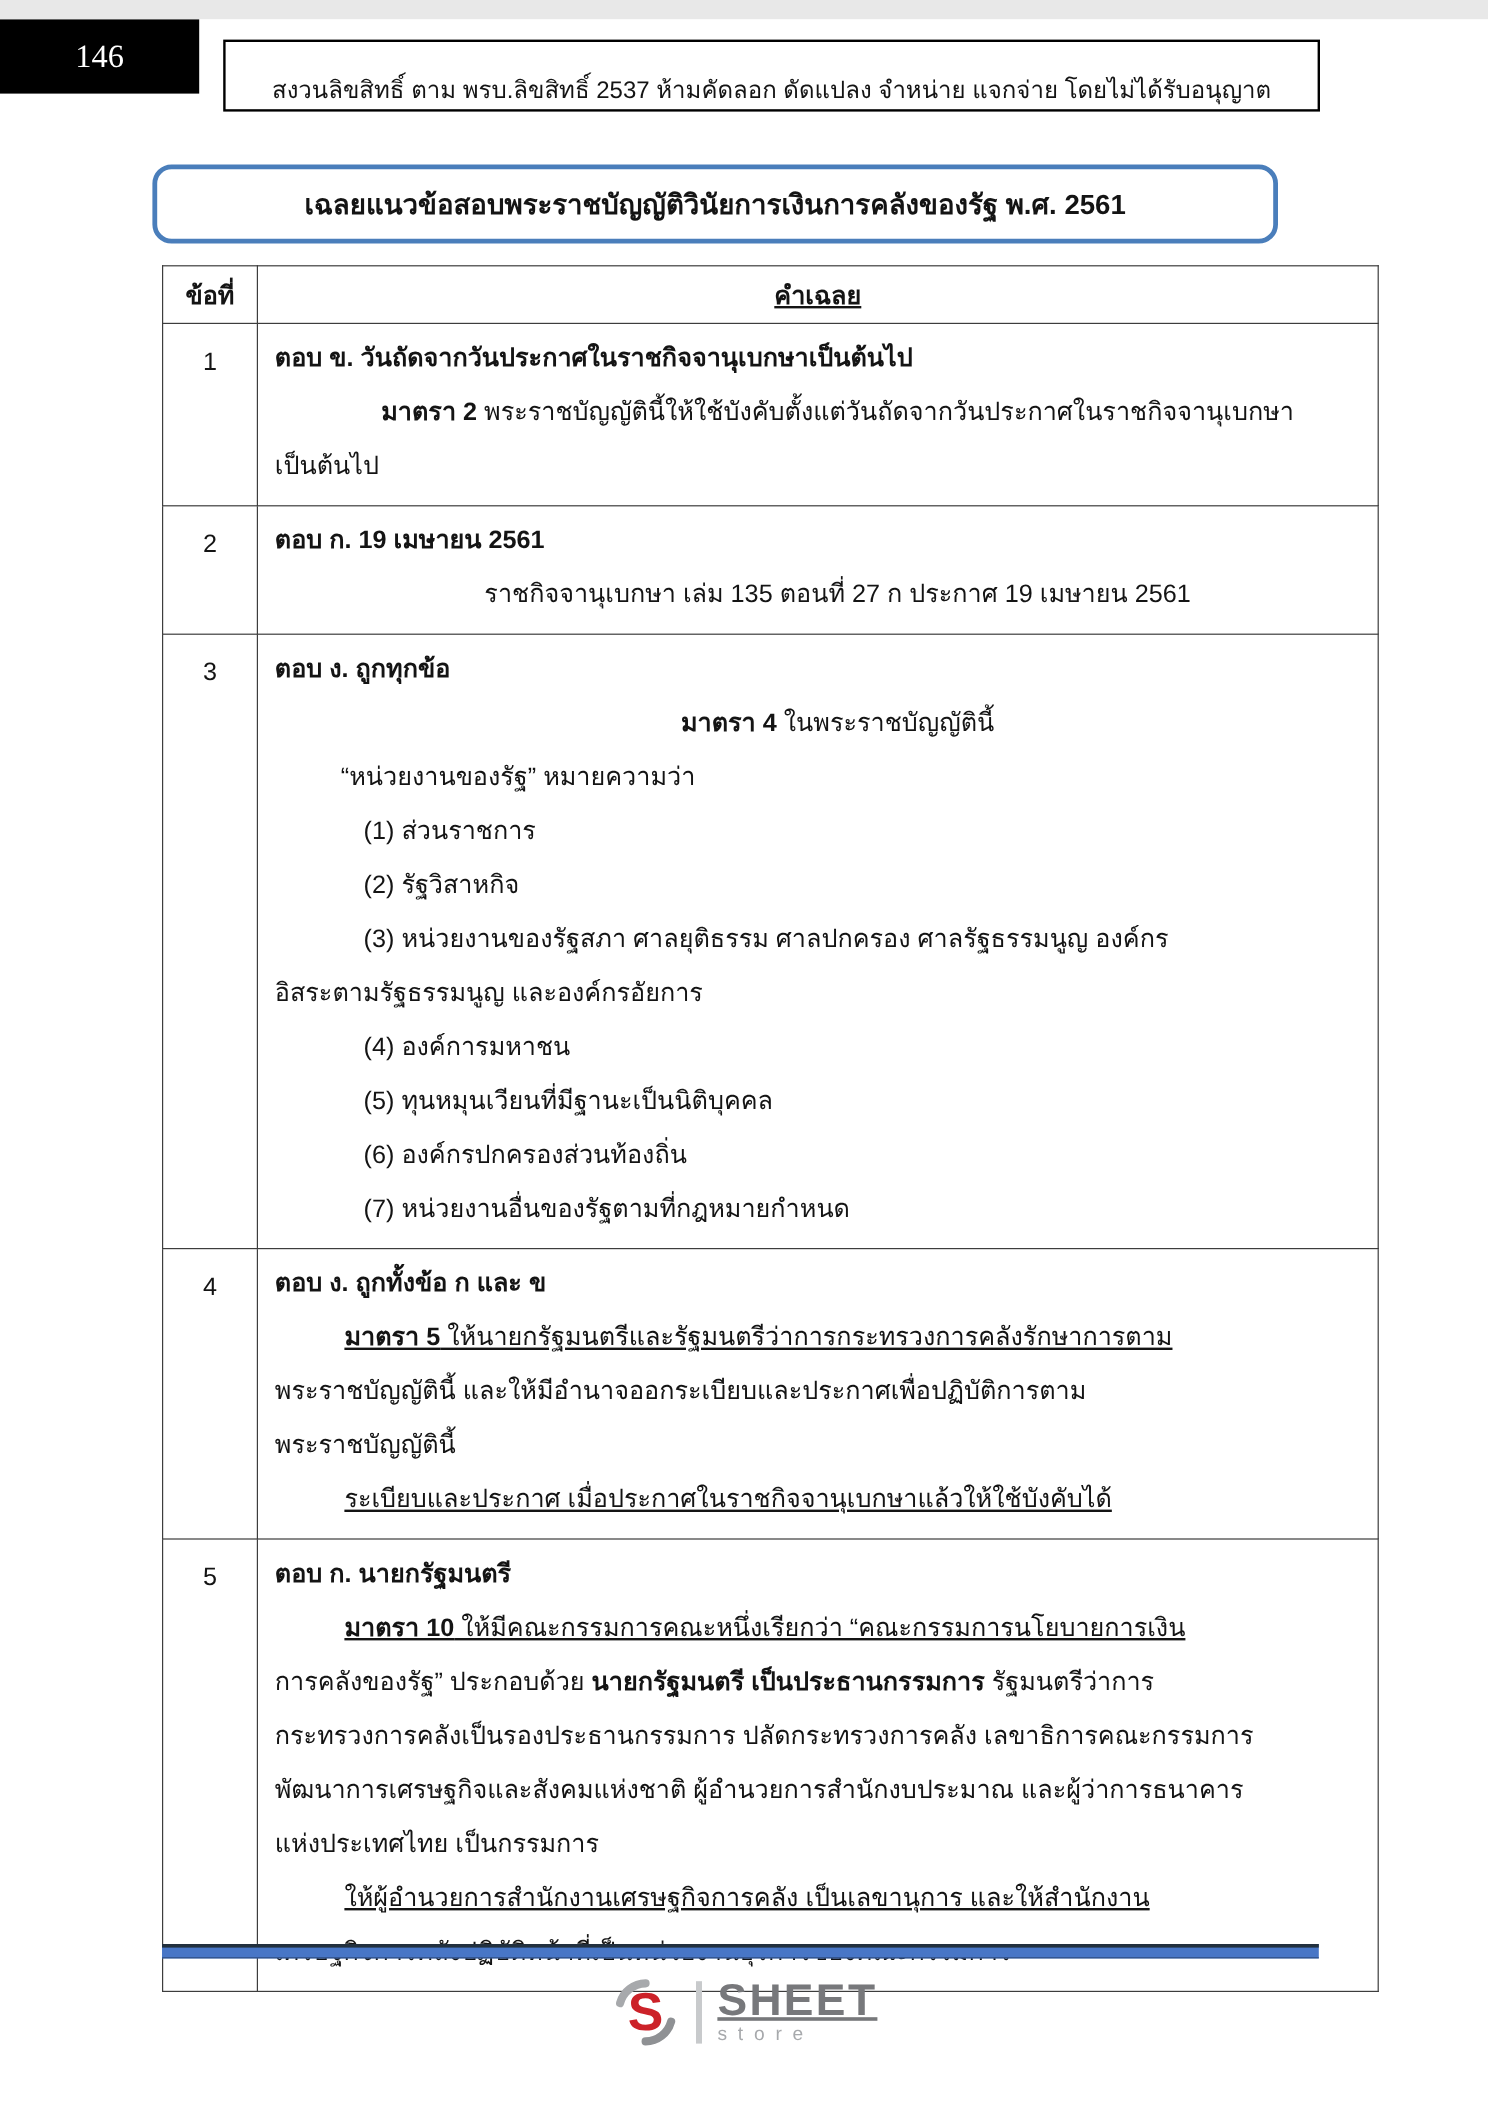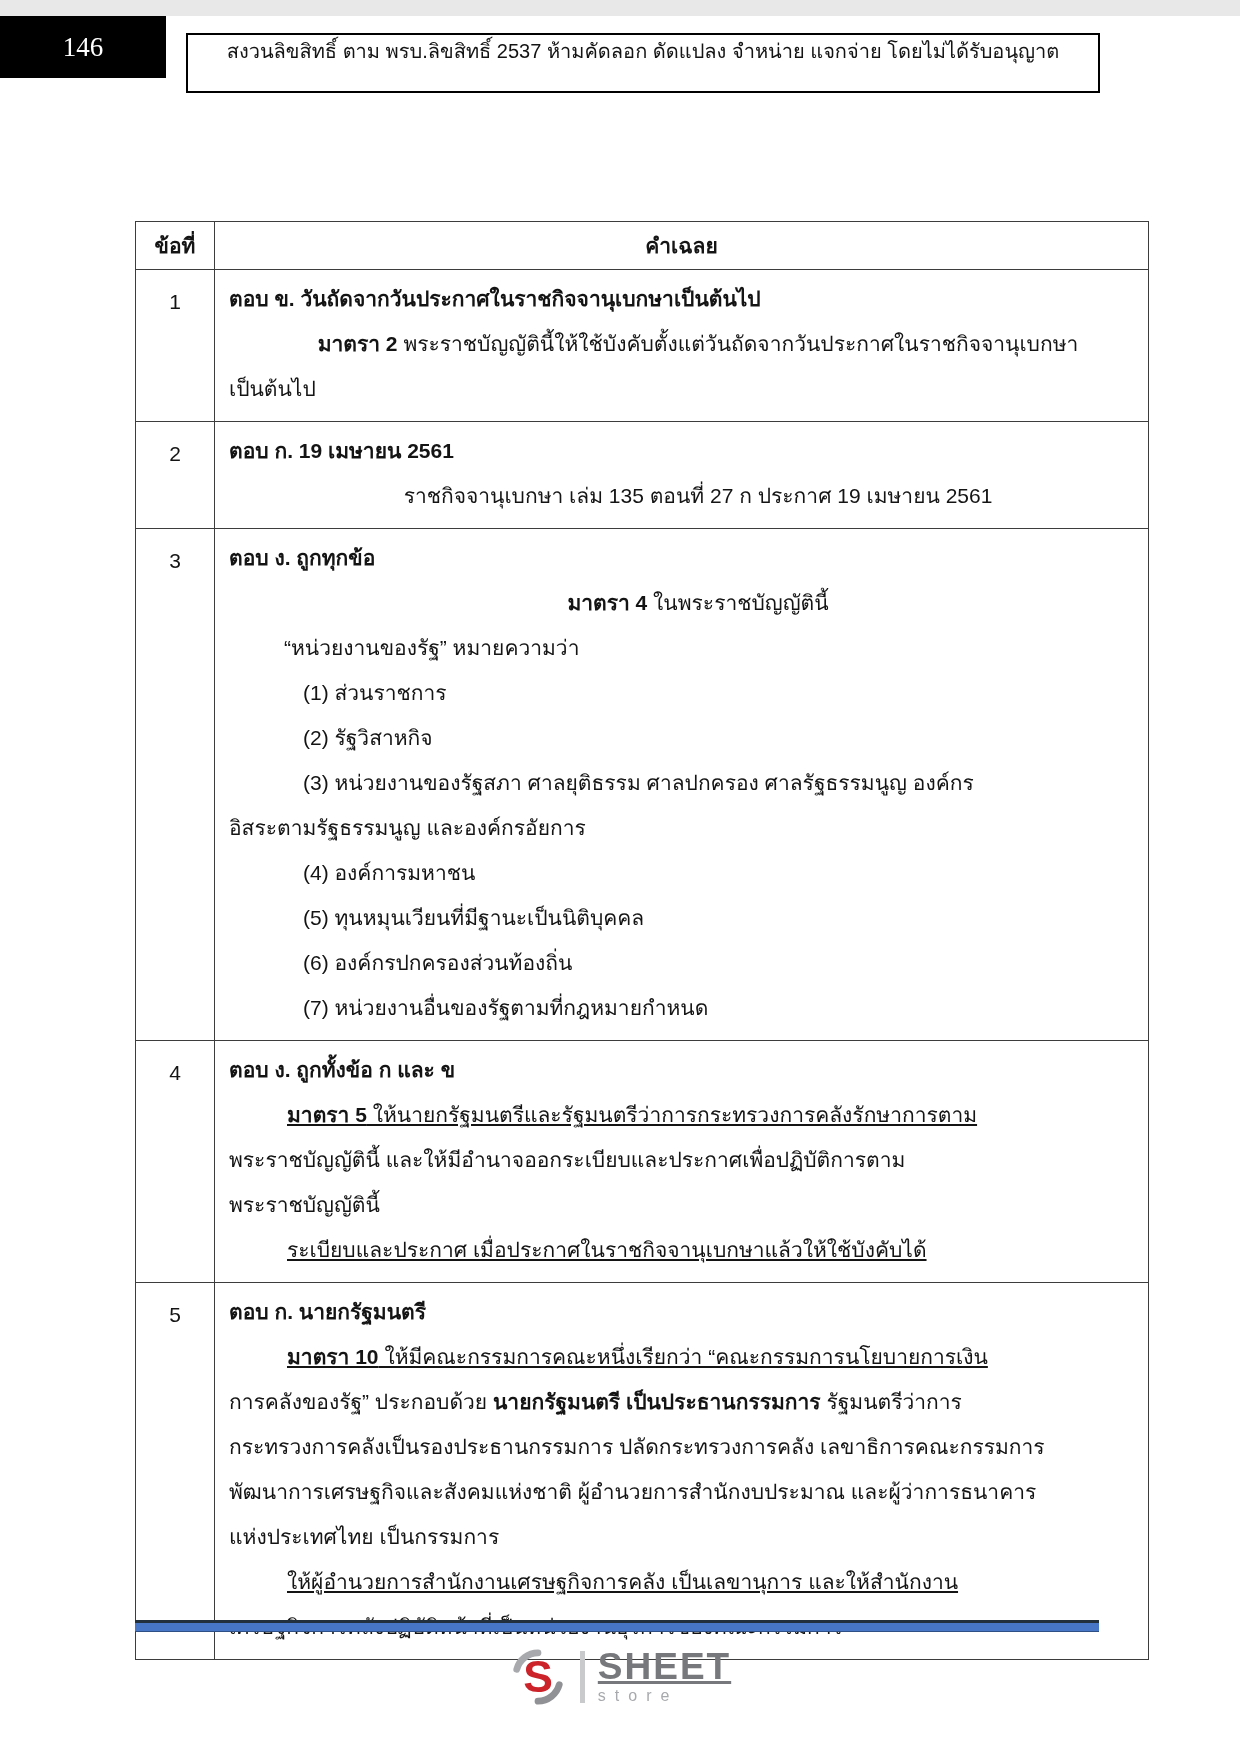--- a/index.html
+++ b/index.html
@@ -9,37 +9,37 @@
   }
   
   .pagebox{
     position:absolute;left:0;top:29;width:166px;height:62px;background:#000;
     color:#fff;display:flex;align-items:center;justify-content:center;
     font-family:"Liberation Serif","DejaVu Serif",serif;font-size:27px;
   }
   
   .copybox{
     position:absolute;left:186px;top:17px;width:910px;height:56px;border:2px solid #000;
-    display:flex;align-items:flex-start;justify-content:center;font-size:20px;background:#fff;
+    display:flex;align-items:flex-end;justify-content:center;font-size:20px;background:#fff;
   }
   
   .titlebox{
     position:absolute;left:127px;top:121px;width:930px;height:58px;
     border:4px solid #4a7ebb;border-radius:16px;background:#fff;
     display:flex;align-items:center;justify-content:center;
     font-weight:bold;font-size:23px;
   }
   
   table.anskey{
     position:absolute;left:135px;top:205px;width:1014px;
     border-collapse:collapse;table-layout:fixed;
   }
   table.anskey th,table.anskey td{border:1px solid #3d3d3d;}
   th.h-no{width:78px;font-size:21px;font-weight:bold;text-align:center;padding:7px 0;}
-  th.h-ans{font-size:21px;font-weight:bold;text-align:center;padding:7px 0;}
+  th.h-ans{font-size:21px;font-weight:bold;text-align:center;padding:7px 0;text-decoration:underline;}
   td.no-cell{
     width:78px;text-align:center;vertical-align:top;font-size:21px;
     padding-top:9px;line-height:45px;
   }
   td.ans-cell{padding:6px 14px 10px 14px;font-size:21px;overflow:hidden;}
   .line{line-height:45px;min-height:45px;white-space:nowrap;}
   .b{font-weight:bold;}
   .indent-sm{padding-left:33px;text-align:center;}
   .indent-md{padding-left:58px;text-decoration:underline;}
   .indent-q{padding-left:55px;}
@@ -69,20 +69,23 @@
 <div class="page">
 
   <div class="pagebox">
     <span>146</span>
   </div>
 
   <div class="copybox">
     <span>สงวนลิขสิทธิ์ ตาม พรบ.ลิขสิทธิ์ 2537 ห้ามคัดลอก ดัดแปลง จำหน่าย แจกจ่าย โดยไม่ได้รับอนุญาต</span>
   </div>
 
+  <div class="titlebox">
+    <span>เฉลยแนวข้อสอบพระราชบัญญัติวินัยการเงินการคลังของรัฐ พ.ศ. 2561</span>
+  </div>
 
   <table class="anskey">
     <thead>
       <tr>
         <th class="h-no">ข้อที่</th>
         <th class="h-ans">คำเฉลย</th>
       </tr>
     </thead>
     <tbody>
         <tr>

